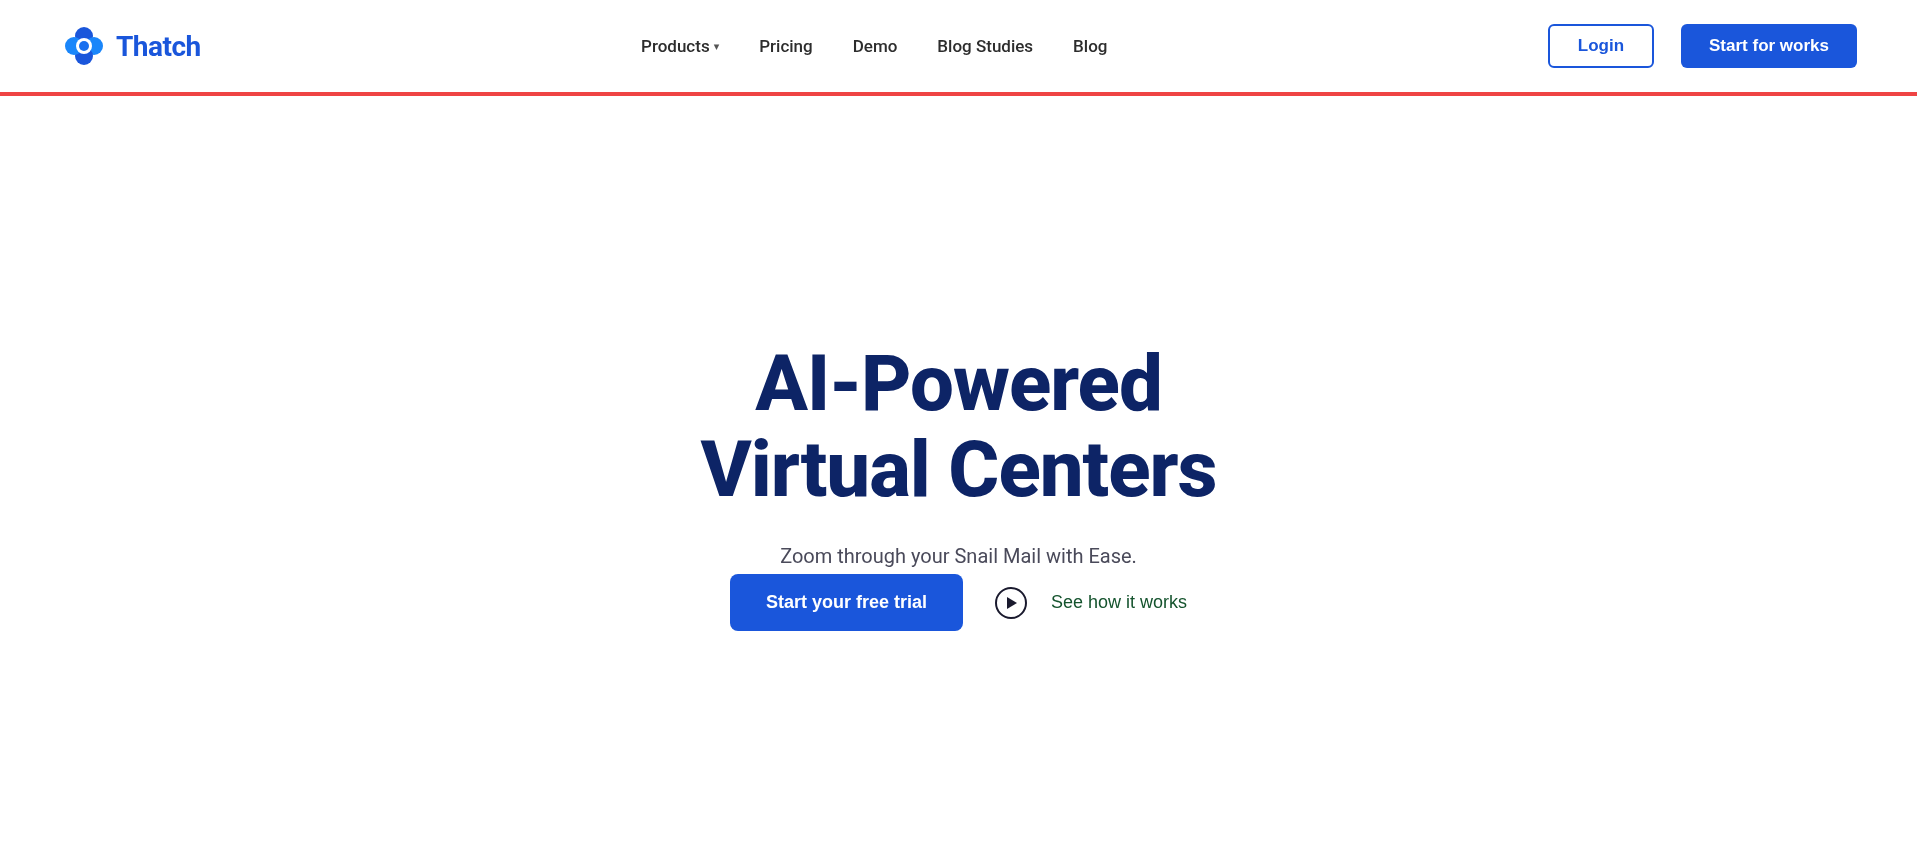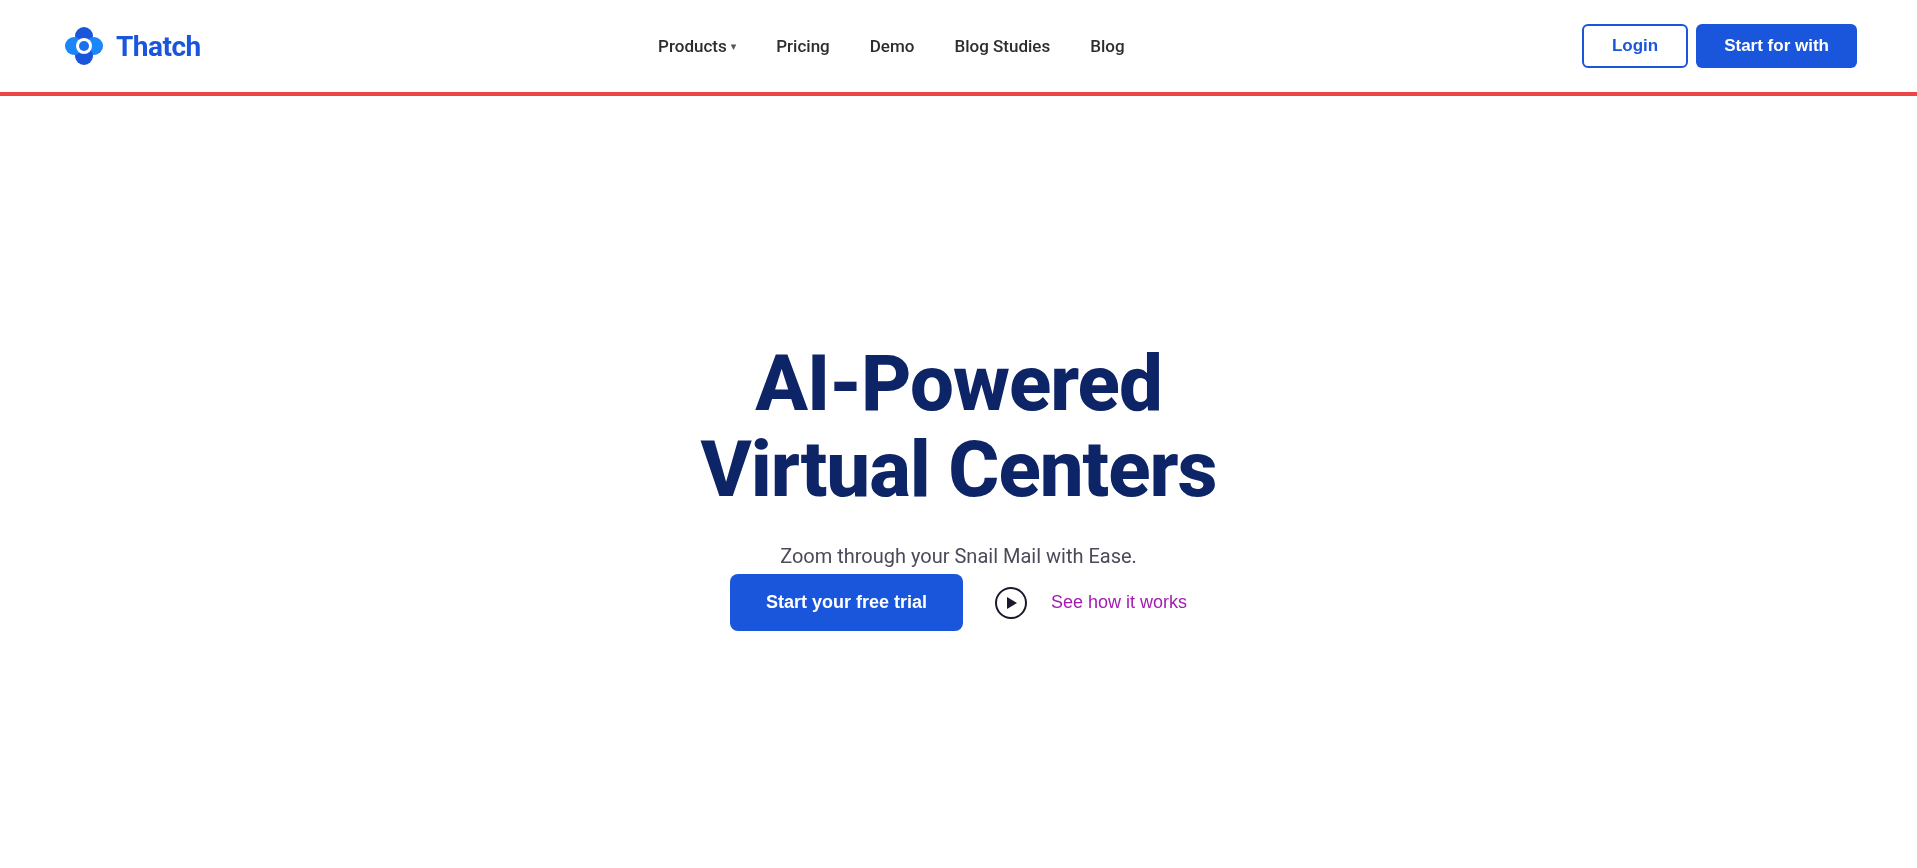--- a/index.html
+++ b/index.html
@@ -60,21 +60,21 @@
     }
 
     .nav-arrow {
       font-size: 11px;
       color: #555;
     }
 
     .header-actions {
       display: flex;
       align-items: center;
-      gap: 8px;
+      gap: 27px;
     }
 
     .btn-login {
       font-size: 17px;
       font-weight: 600;
       color: #1a56db;
       background: #ffffff;
       border: 2px solid #1a56db;
       border-radius: 6px;
       padding: 10px 28px;
@@ -144,21 +144,21 @@
       cursor: pointer;
       text-align: center;
     }
 
     .btn-see-how {
       display: flex;
       align-items: center;
       gap: 24px;
       font-size: 18px;
       font-weight: 500;
-      color: #a21caf;
+      color: #14532d;
       background: none;
       border: none;
       cursor: pointer;
     }
 
     .play-icon-circle {
       width: 32px;
       height: 32px;
       border-radius: 50%;
       border: 2px solid #1a1a2e;
@@ -211,21 +211,21 @@
     <a class="nav-link" href="#">
       <span>Blog Studies</span>
     </a>
     <a class="nav-link" href="#">
       <span>Blog</span>
     </a>
   </nav>
 
   <div class="header-actions">
     <button class="btn-login">Login</button>
-    <button class="btn-start-free">Start for with</button>
+    <button class="btn-start-free">Start for works</button>
   </div>
 
 </header>
 
 <main>
   <section class="hero">
 
     <h1 class="hero-title">
       <span>AI-Powered</span><br>
       <span>Virtual Centers</span>

